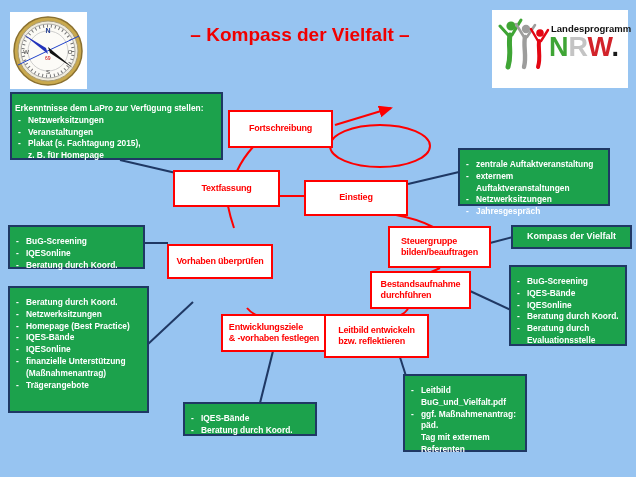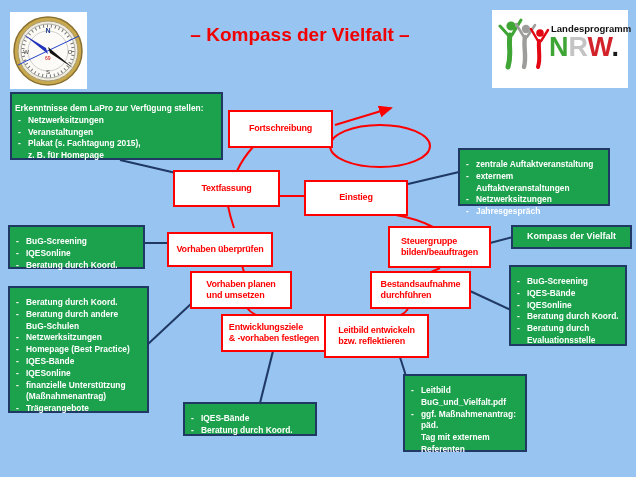--- a/index.html
+++ b/index.html
@@ -180,52 +180,46 @@
     <ul class="glist">
         <li class="bullet">BuG-Screening</li>
         <li class="bullet">IQESonline</li>
         <li class="bullet">Beratung durch Koord.</li>
       </ul>
   </div>
 
   <div class="abs gbox" style="left:8px;top:286px;width:141px;height:127px;">
     <ul class="glist">
         <li class="bullet">Beratung durch Koord.</li>
-        <li class="bullet">Beratung durch andere
-BuG-Schulen</li>
         <li class="bullet">Netzwerksitzungen</li>
         <li class="bullet">Homepage (Best Practice)</li>
         <li class="bullet">IQES-Bände</li>
         <li class="bullet">IQESonline</li>
         <li class="bullet">finanzielle Unterstützung
 (Maßnahmenantrag)</li>
         <li class="bullet">Trägerangebote</li>
       </ul>
   </div>
 
   <div class="abs cbox" style="left:228px;top:110px;width:105px;height:38px;">
     <span>Fortschreibung</span>
   </div>
   <div class="abs cbox" style="left:173px;top:170px;width:107px;height:37px;">
     <span>Textfassung</span>
   </div>
   <div class="abs cbox" style="left:304px;top:180px;width:104px;height:36px;">
     <span>Einstieg</span>
   </div>
-  <div class="abs cbox" style="left:167px;top:232px;width:106px;height:35px;">
+  <div class="abs cbox" style="left:167px;top:244px;width:106px;height:35px;">
     <span>Vorhaben überprüfen</span>
   </div>
   <div class="abs cbox" style="left:388px;top:226px;width:103px;height:42px;">
     <span>Steuergruppe
 bilden/beauftragen</span>
   </div>
-  <div class="abs cbox" style="left:190px;top:271px;width:102px;height:38px;">
-    <span>Vorhaben planen
-und umsetzen</span>
-  </div>
   <div class="abs cbox" style="left:370px;top:271px;width:101px;height:38px;">
     <span>Bestandsaufnahme
 durchführen</span>
   </div>
   <div class="abs cbox" style="left:221px;top:314px;width:106px;height:38px;">
     <span>Entwicklungsziele
 &amp; -vorhaben festlegen</span>
   </div>
   <div class="abs cbox" style="left:324px;top:314px;width:105px;height:44px;">
     <span>Leitbild entwickeln

